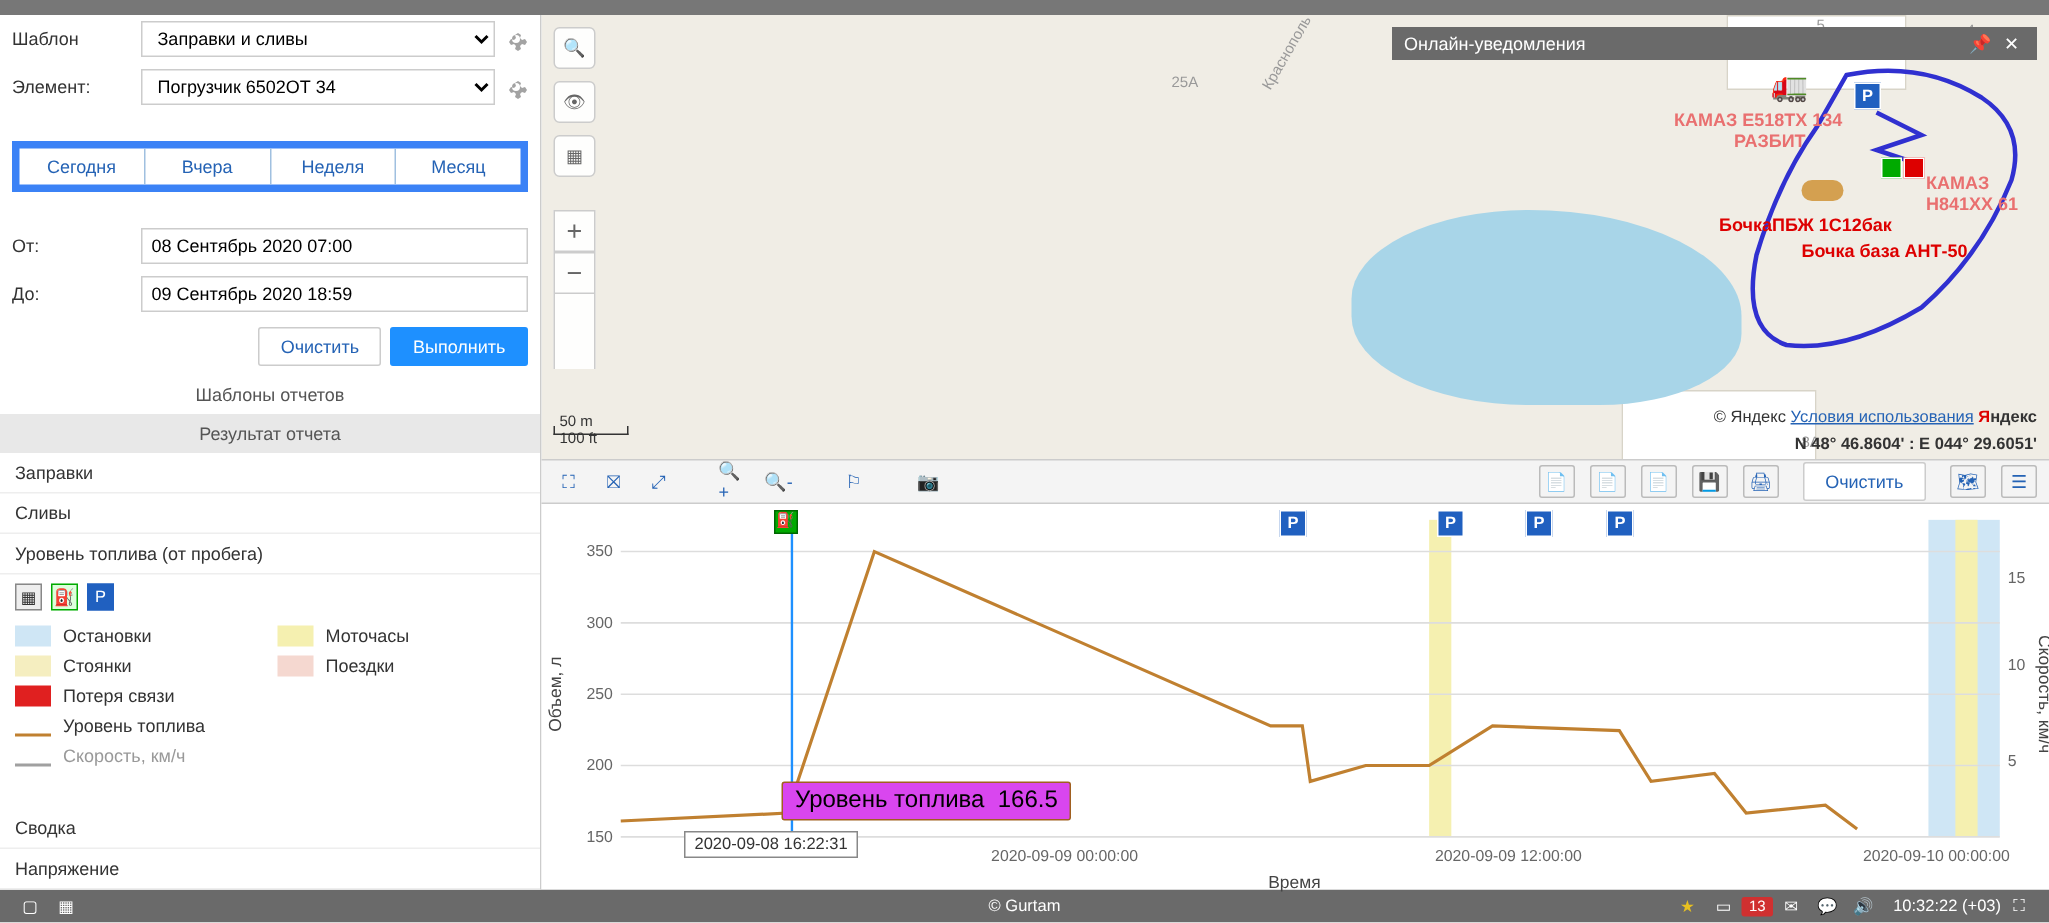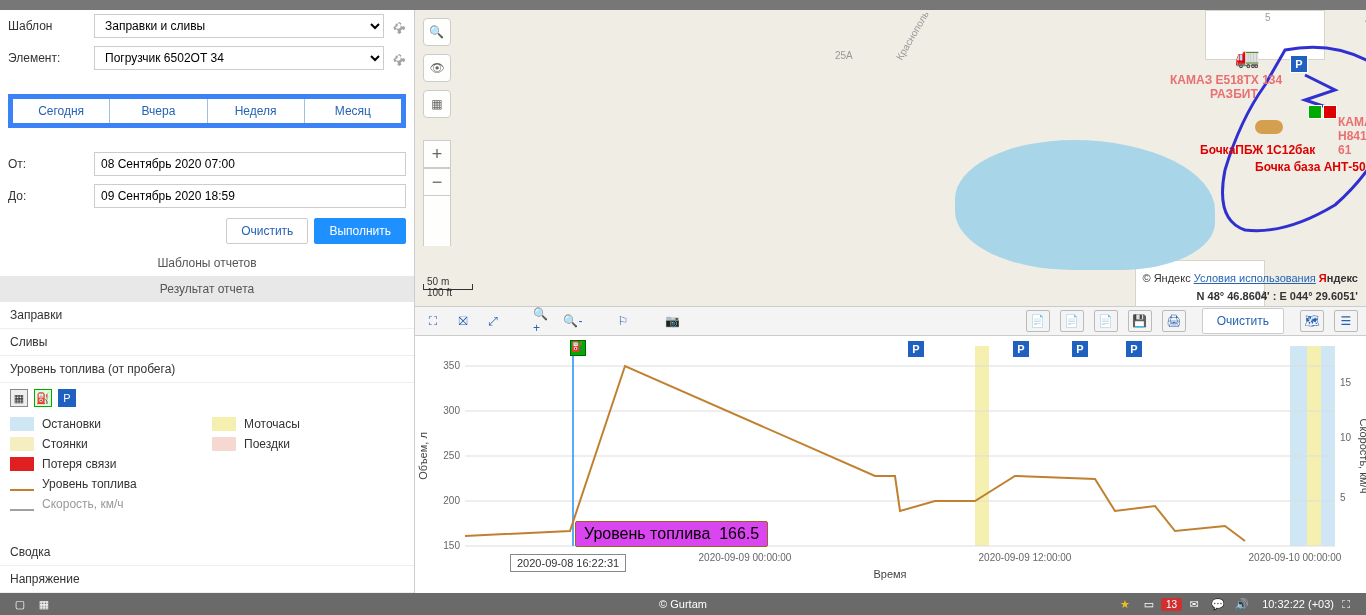--- a/index.html
+++ b/index.html
@@ -1,19 +1,19 @@
 <!DOCTYPE html>
 <html><head>
 <meta charset="utf-8">
 <style>
 * { box-sizing: border-box; margin: 0; padding: 0; font-family: Arial, sans-serif; }
 body { width: 1366px; height: 615px; overflow: hidden; background: #fff; font-size: 12px; color: #333; }
 .top-bar { height: 10px; background: #777; }
 .main { display: flex; height: 583px; }
-.left-panel { width: 415px; background: #fff; border-right: 1px solid #ccc; display: flex; flex-direction: column; }
+.left-panel { width: 361px; background: #fff; border-right: 1px solid #ccc; display: flex; flex-direction: column; }
 .form-row { display: flex; align-items: center; padding: 4px 8px; gap: 6px; }
 .form-row label { width: 80px; color: #333; }
 .form-row select, .form-row input { flex: 1; height: 24px; border: 1px solid #ccc; padding: 0 6px; background: #fff; font-size: 12px; }
 .gear-icon { width: 16px; height: 16px; color: #666; cursor: pointer; }
 .gear-icon svg { width: 100%; height: 100%; }
 .period-tabs { display: flex; margin: 20px 8px; border: 5px solid #3b82f6; }
 .period-tab { flex: 1; text-align: center; padding: 5px 0; border-right: 1px solid #a0c0e0; color: #2563b5; cursor: pointer; font-size: 12px; }
 .period-tab:last-child { border-right: none; }
 .action-row { display: flex; justify-content: flex-end; gap: 6px; padding: 6px 8px; }
 .btn { padding: 5px 14px; border: 1px solid #ccc; background: #fff; cursor: pointer; font-size: 12px; color: #2563b5; border-radius: 2px; }
@@ -190,20 +190,26 @@
    <div class="zoom-ctrl">
     <div class="zoom-btn">+</div>
     <div class="zoom-btn">−</div>
     <div class="zoom-slider"></div>
    </div>
    <div class="scale-bar">
     <div class="bar"></div>
     <div style="margin-top:-14px;margin-left:4px">50 m</div>
     <div style="margin-left:4px">100 ft</div>
    </div>
+   <div class="notif-panel">
+    <span>Онлайн-уведомления</span>
+    <span class="sp"></span>
+    <span class="notif-close">📌</span>
+    <span class="notif-close">✕</span>
+   </div>
    <div class="attribution">
      <span>© Яндекс</span>&nbsp;<a href="#">Условия использования</a>&nbsp;<span class="yandex-logo" style="color:#d00">Я</span><span class="yandex-logo">ндекс</span>
    </div>
    <div class="coords">N 48° 46.8604' : E 044° 29.6051'</div>
   </div>
 
   <div class="chart-toolbar">
    <span class="tb-icon">⛶</span>
    <span class="tb-icon">⛝</span>
    <span class="tb-icon">⤢</span>

